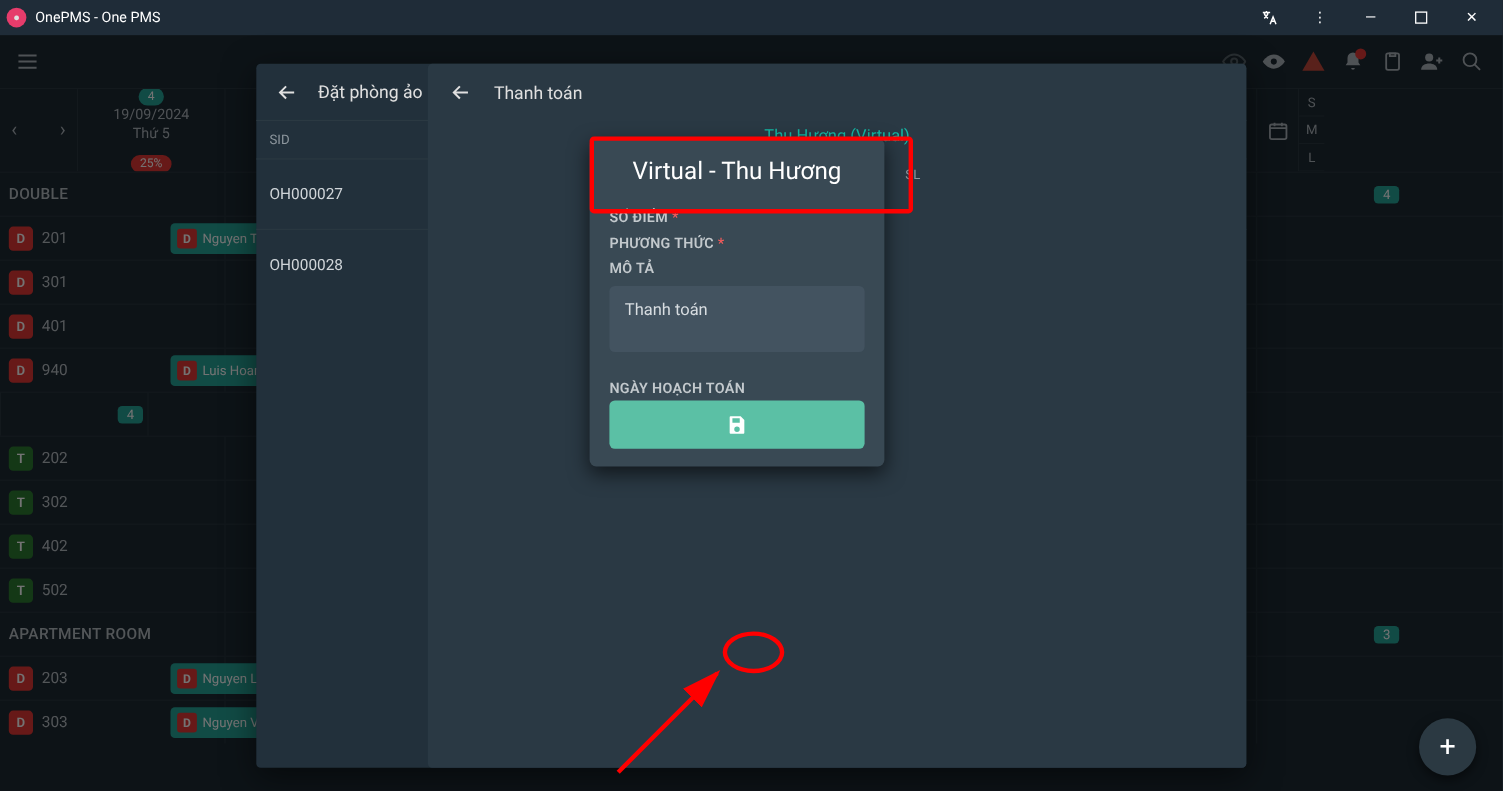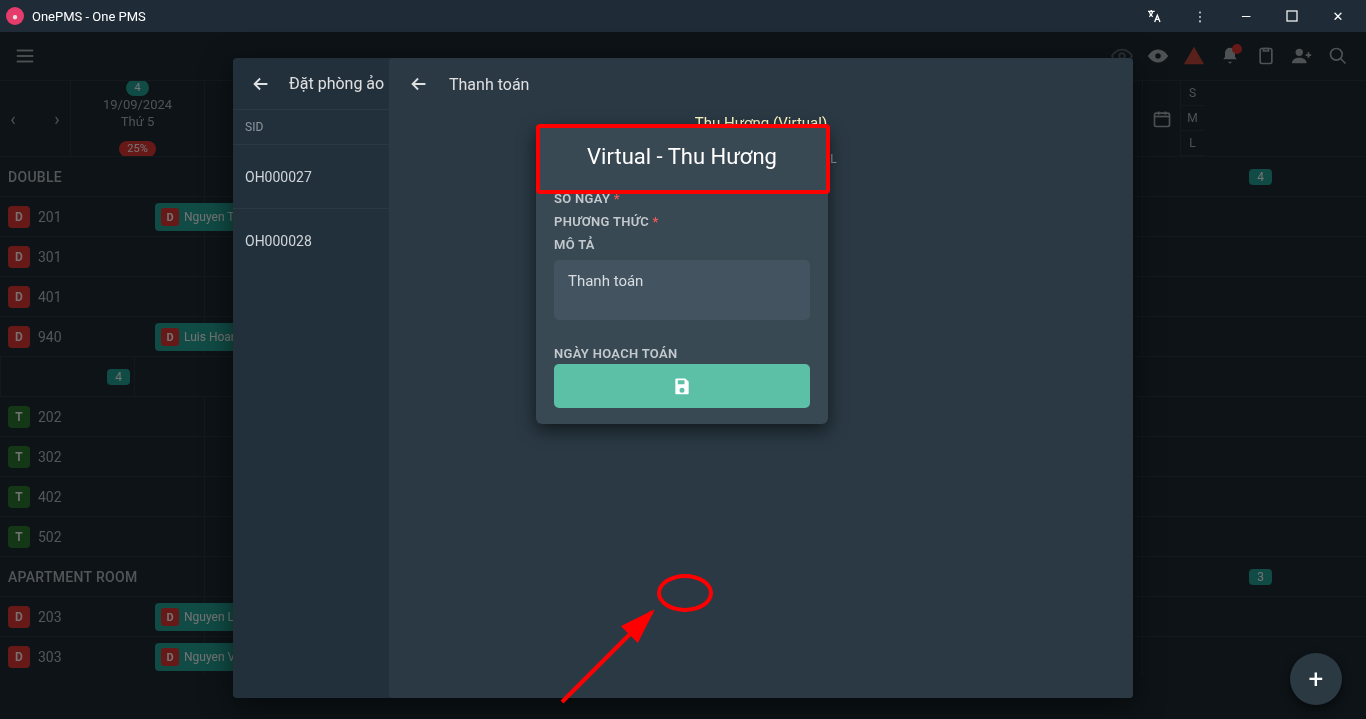--- a/index.html
+++ b/index.html
@@ -63,24 +63,24 @@
 .sheet1 .rowb .tail { margin-left: auto; display: flex; align-items: center; gap: 20px; color: #aeb6bd; padding-right: 8px; }
 .sheet1 .rowb .status { width: 70px; text-align: center; }
 .sheet1 .rowb .menu { width: 28px; height: 28px; display: flex; align-items: center; justify-content: center; cursor: pointer; }
 .sheet1 .add-bar { position: absolute; left: 158px; right: 158px; bottom: 12px; height: 48px; background: #3da98f; border-radius: 6px; display: flex; align-items: center; justify-content: center; color: #fff; }
 
 
 .sheet2 { position: absolute; left: 389px; top: 58px; width: 744px; height: 640px; background: #2a3944; border-radius: 4px; }
 .sheet2 header { height: 52px; display: flex; align-items: center; padding: 0 14px; gap: 14px; }
 .sheet2 header .back { width: 32px; height: 32px; display: flex; align-items: center; justify-content: center; cursor: pointer; color: #e0e0e0; }
 .sheet2 header .title { font-size: 16px; color: #e0e0e0; }
-.sheet2 .subtitle { text-align: center; color: #fef9c3; font-size: 15px; margin-top: 4px; }
-
-
-.modal { position: absolute; left: 536px; top: 126px; width: 292px; background: #394954; border-radius: 6px; padding: 18px 18px 16px 18px; box-shadow: 0 6px 18px rgba(0,0,0,.6); }
+.sheet2 .subtitle { text-align: center; color: #14b8a6; font-size: 15px; margin-top: 4px; }
+
+
+.modal { position: absolute; left: 536px; top: 126px; width: 268px; background: #394954; border-radius: 6px; padding: 18px 18px 16px 18px; box-shadow: 0 6px 18px rgba(0,0,0,.6); }
 .modal .mtitle { color: #fff; font-size: 22px; text-align: center; margin-bottom: 22px; }
 .modal .field-label { font-size: 13px; color: #c3c9cd; font-weight: 600; letter-spacing: .3px; margin-bottom: 8px; }
 .modal .req { color: #f15b5b; }
 .modal .input, .modal .select, .modal .ta { width: 100%; background: #435360; border: none; border-radius: 5px; color: #d8dde1; font-size: 15px; padding: 12px 14px; margin-bottom: 22px; }
 .modal .select { display: flex; align-items: center; justify-content: space-between; cursor: pointer; }
 .modal .ta { height: 60px; resize: none; }
 .modal .savebtn { width: 100%; height: 44px; background: #5bc0a5; border: none; border-radius: 5px; cursor: pointer; display: flex; align-items: center; justify-content: center; color: #fff; }
 
 
 .dim { position: absolute; inset: 0; background: rgba(0,0,0,.55); }
@@ -490,21 +490,21 @@
     </div>
     <div class="title">Thanh toán</div>
   </header>
   <div class="subtitle">Thu Hương (Virtual)</div>
   <div style="position:absolute;left:434px;top:94px;color:#8e979e;font-size:12px">SL</div>
 </div>
 
 <div class="modal">
   <div class="mtitle">Virtual - Thu Hương</div>
 
-  <div class="field-label"><span>SỐ NGÀY</span> <span class="req">*</span></div>
+  <div class="field-label"><span>SỐ ĐIỂM</span> <span class="req">*</span></div>
 
   <div class="field-label"><span>PHƯƠNG THỨC</span> <span class="req">*</span></div>
 
   <div class="field-label">MÔ TẢ</div>
   <textarea class="ta" style="">Thanh toán</textarea>
 
   <div class="field-label" style="margin-bottom:3px">NGÀY HOẠCH TOÁN</div>
 
   <button class="savebtn">
     <svg width="20" height="20" viewBox="0 0 24 24" fill="#fff">

